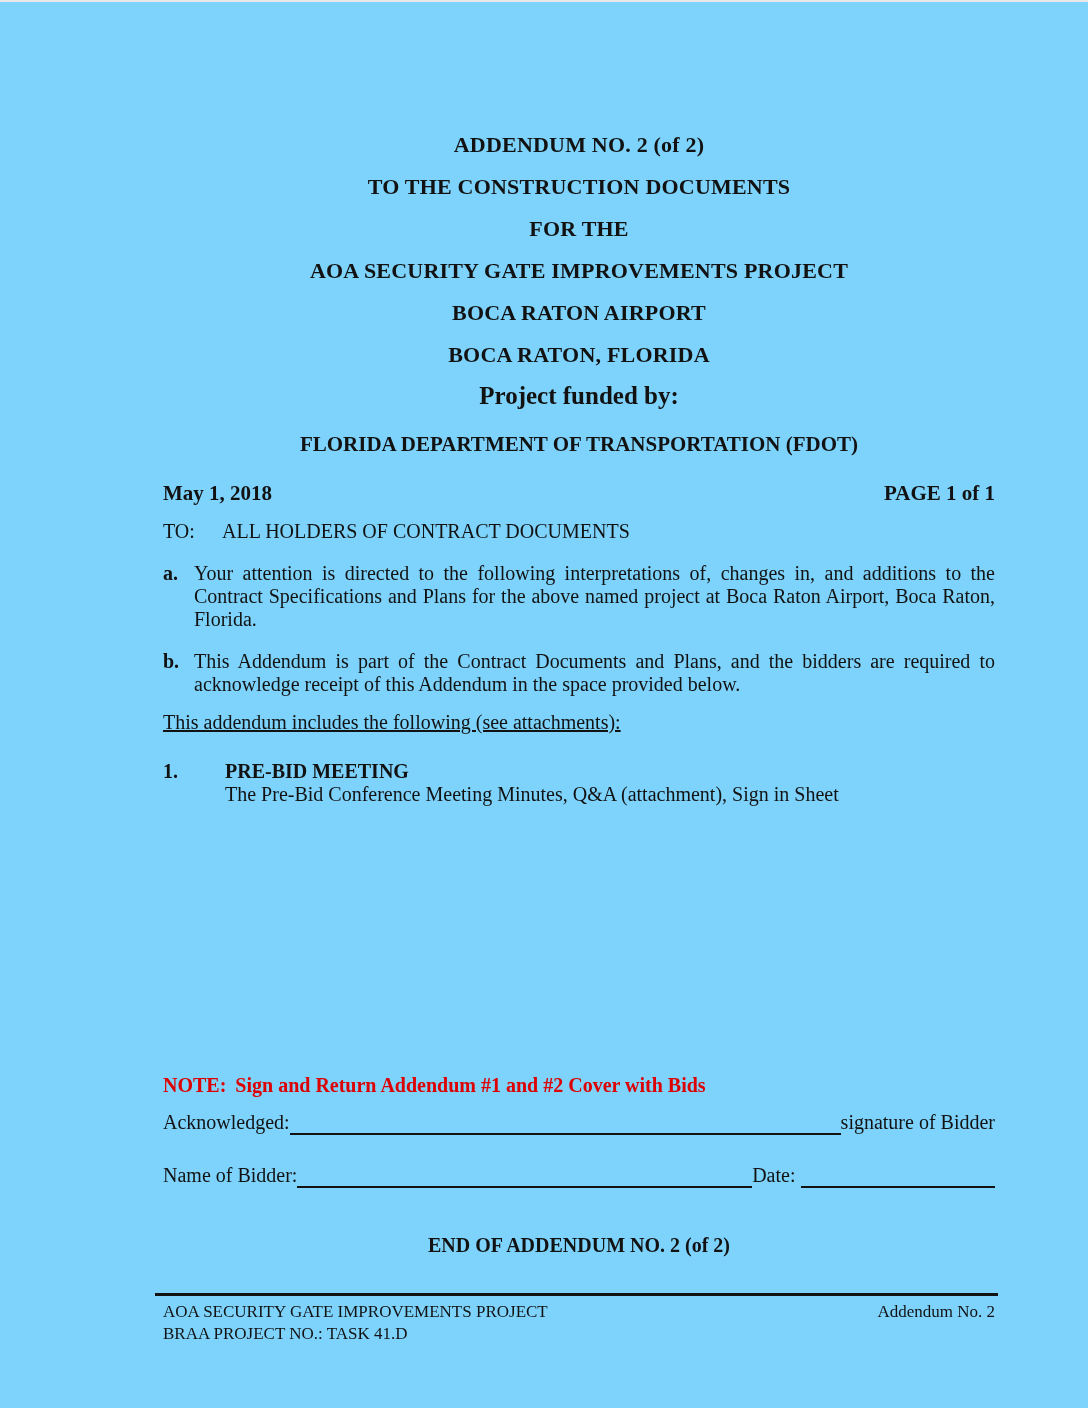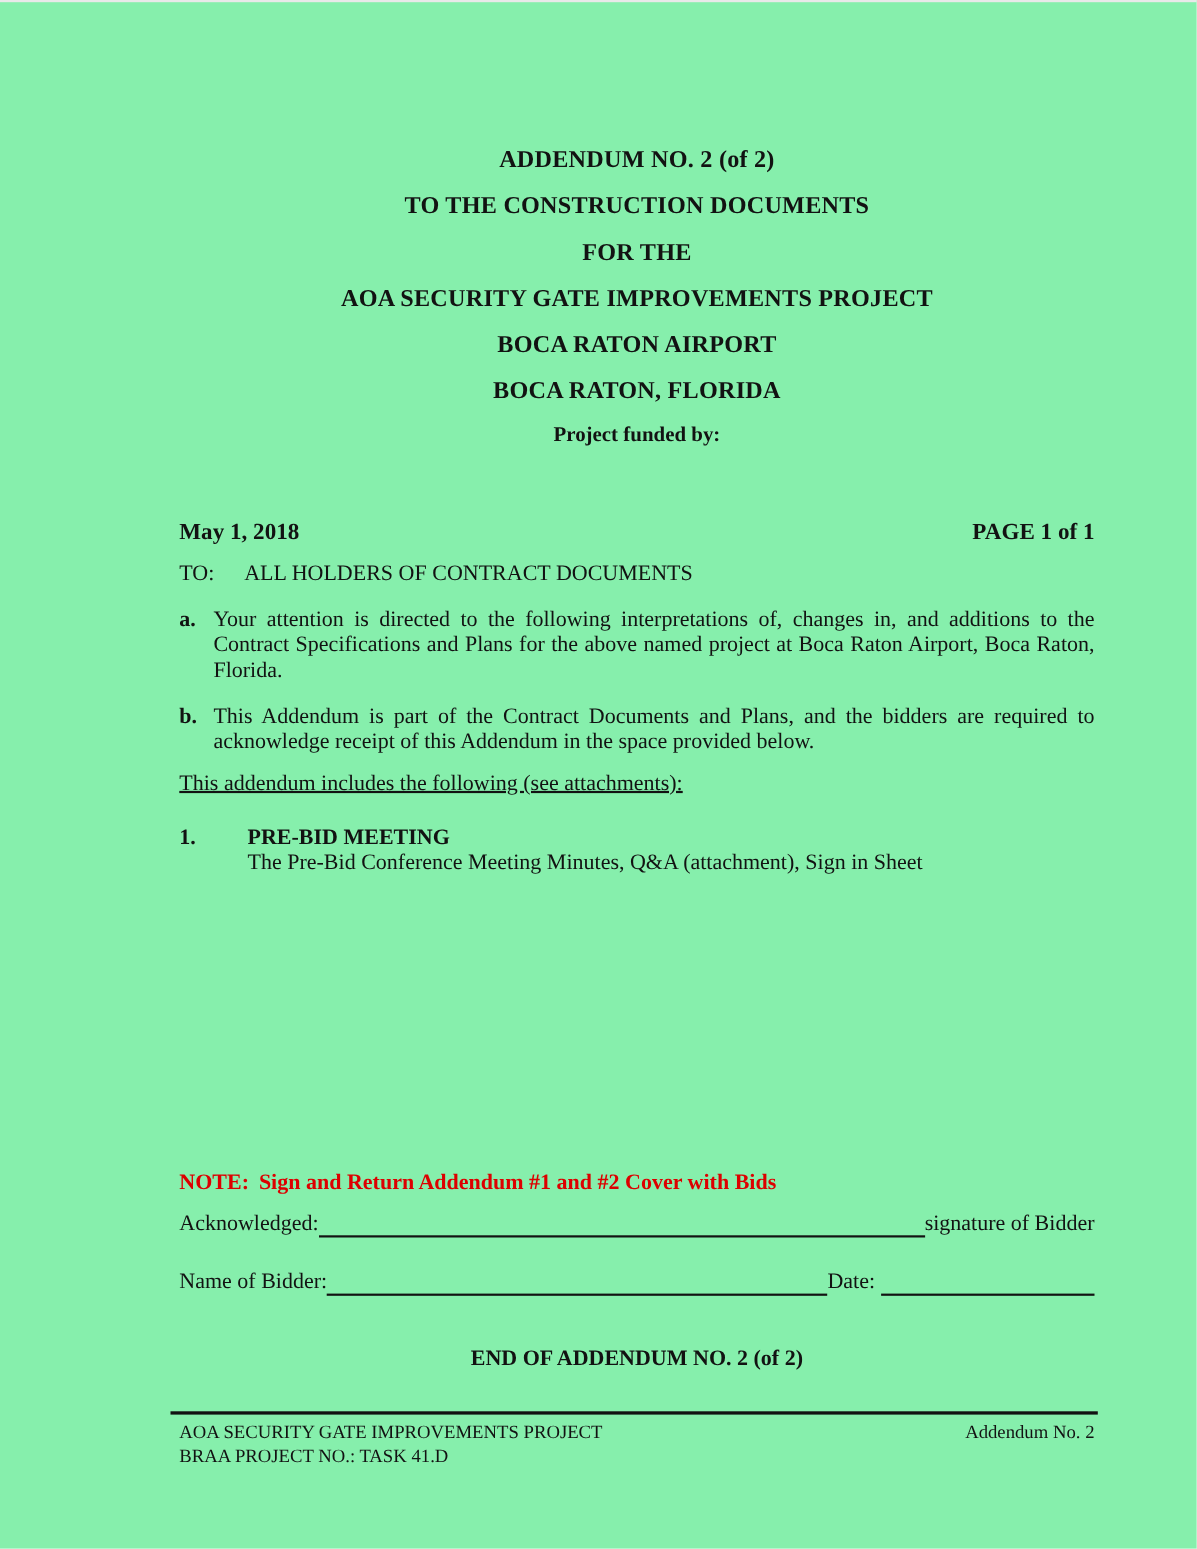--- a/index.html
+++ b/index.html
@@ -5,21 +5,21 @@
   html, body {
     margin: 0;
     padding: 0;
     background: #ffffff;
   }
   .page {
     position: relative;
     width: 1088px;
     height: 1408px;
     box-sizing: border-box;
-    background: #86efac;
+    background: #7dd3fc;
     border-top: 2px solid #e9e9e9;
     overflow: hidden;
     font-family: "Liberation Serif", "DejaVu Serif", serif;
     color: #121212;
     font-size: 20px;
     line-height: 23px;
   }
   .content {
     box-sizing: border-box;
     padding: 131px 93px 0 163px;
@@ -29,38 +29,38 @@
   .t-line {
     font-weight: bold;
     font-size: 22px;
     line-height: 23px;
     margin-bottom: 19px;
     letter-spacing: 0.2px;
   }
   .funded-label {
     text-align: center;
     font-weight: bold;
-    font-size: 19px;
+    font-size: 25px;
     margin-top: 3px;
     line-height: 22px;
   }
   .funded-by {
     text-align: center;
     font-weight: bold;
     font-size: 21px;
     margin-top: 26px;
     line-height: 23px;
   }
   
   .date-row {
     display: flex;
     justify-content: space-between;
     font-weight: bold;
     font-size: 21px;
-    margin-top: 64px;
+    margin-top: 25px;
     line-height: 24px;
   }
   .to-row {
     margin-top: 15px;
     font-weight: normal;
     font-size: 20px;
   }
   .to-row .to-label { display: inline-block; width: 59px; }
   
   .para {
@@ -147,20 +147,21 @@
   <div class="content">
 
     <div class="title-block">
       <div class="t-line">ADDENDUM NO. 2 (of 2)</div>
       <div class="t-line">TO THE CONSTRUCTION DOCUMENTS</div>
       <div class="t-line">FOR THE</div>
       <div class="t-line">AOA SECURITY GATE IMPROVEMENTS PROJECT</div>
       <div class="t-line">BOCA RATON AIRPORT</div>
       <div class="t-line">BOCA RATON, FLORIDA</div>
       <div class="funded-label">Project funded by:</div>
+      <div class="funded-by">FLORIDA DEPARTMENT OF TRANSPORTATION (FDOT)</div>
     </div>
 
     <div class="date-row">
       <span>May 1, 2018</span>
       <span>PAGE 1 of 1</span>
     </div>
 
     <div class="to-row">
       <span class="to-label">TO:</span><span>ALL HOLDERS OF CONTRACT DOCUMENTS</span>
     </div>

